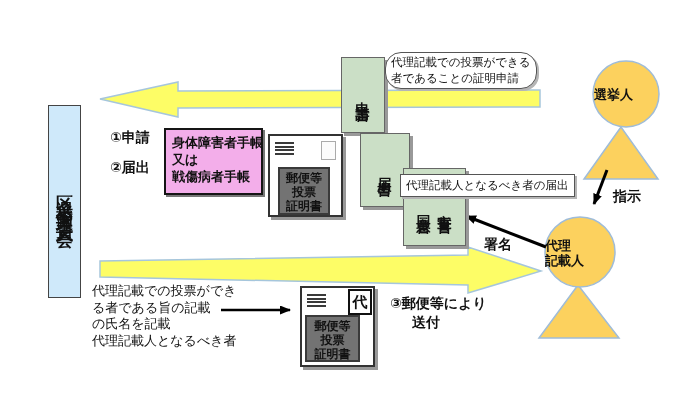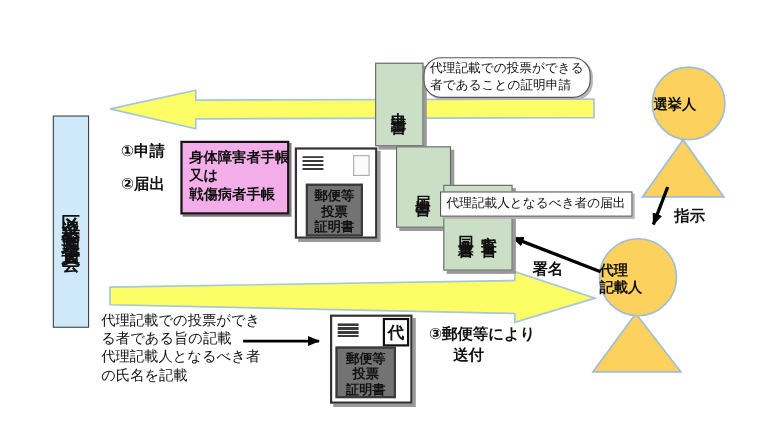--- a/index.html
+++ b/index.html
@@ -135,22 +135,22 @@
 
   <div class="callout" id="callout-cert">
     <span>代理記載での投票ができる</span>
     <span>者であることの証明申請</span>
   </div>
   <div class="callout" id="callout-proxy">代理記載人となるべき者の届出</div>
 
   <div class="note">
     <span>代理記載での投票ができ</span>
     <span>る者である旨の記載</span>
+    <span>の氏名を記載</span>
     <span>代理記載人となるべき者</span>
-    <span>の氏名を記載</span>
   </div>
 
   <div class="envelope" id="env2">
     <div class="env-lines"></div>
     <div class="dai-box">代</div>
     <div class="env-label">
       <span>郵便等</span><br>
       <span>投票</span><br>
       <span>証明書</span>
     </div>

